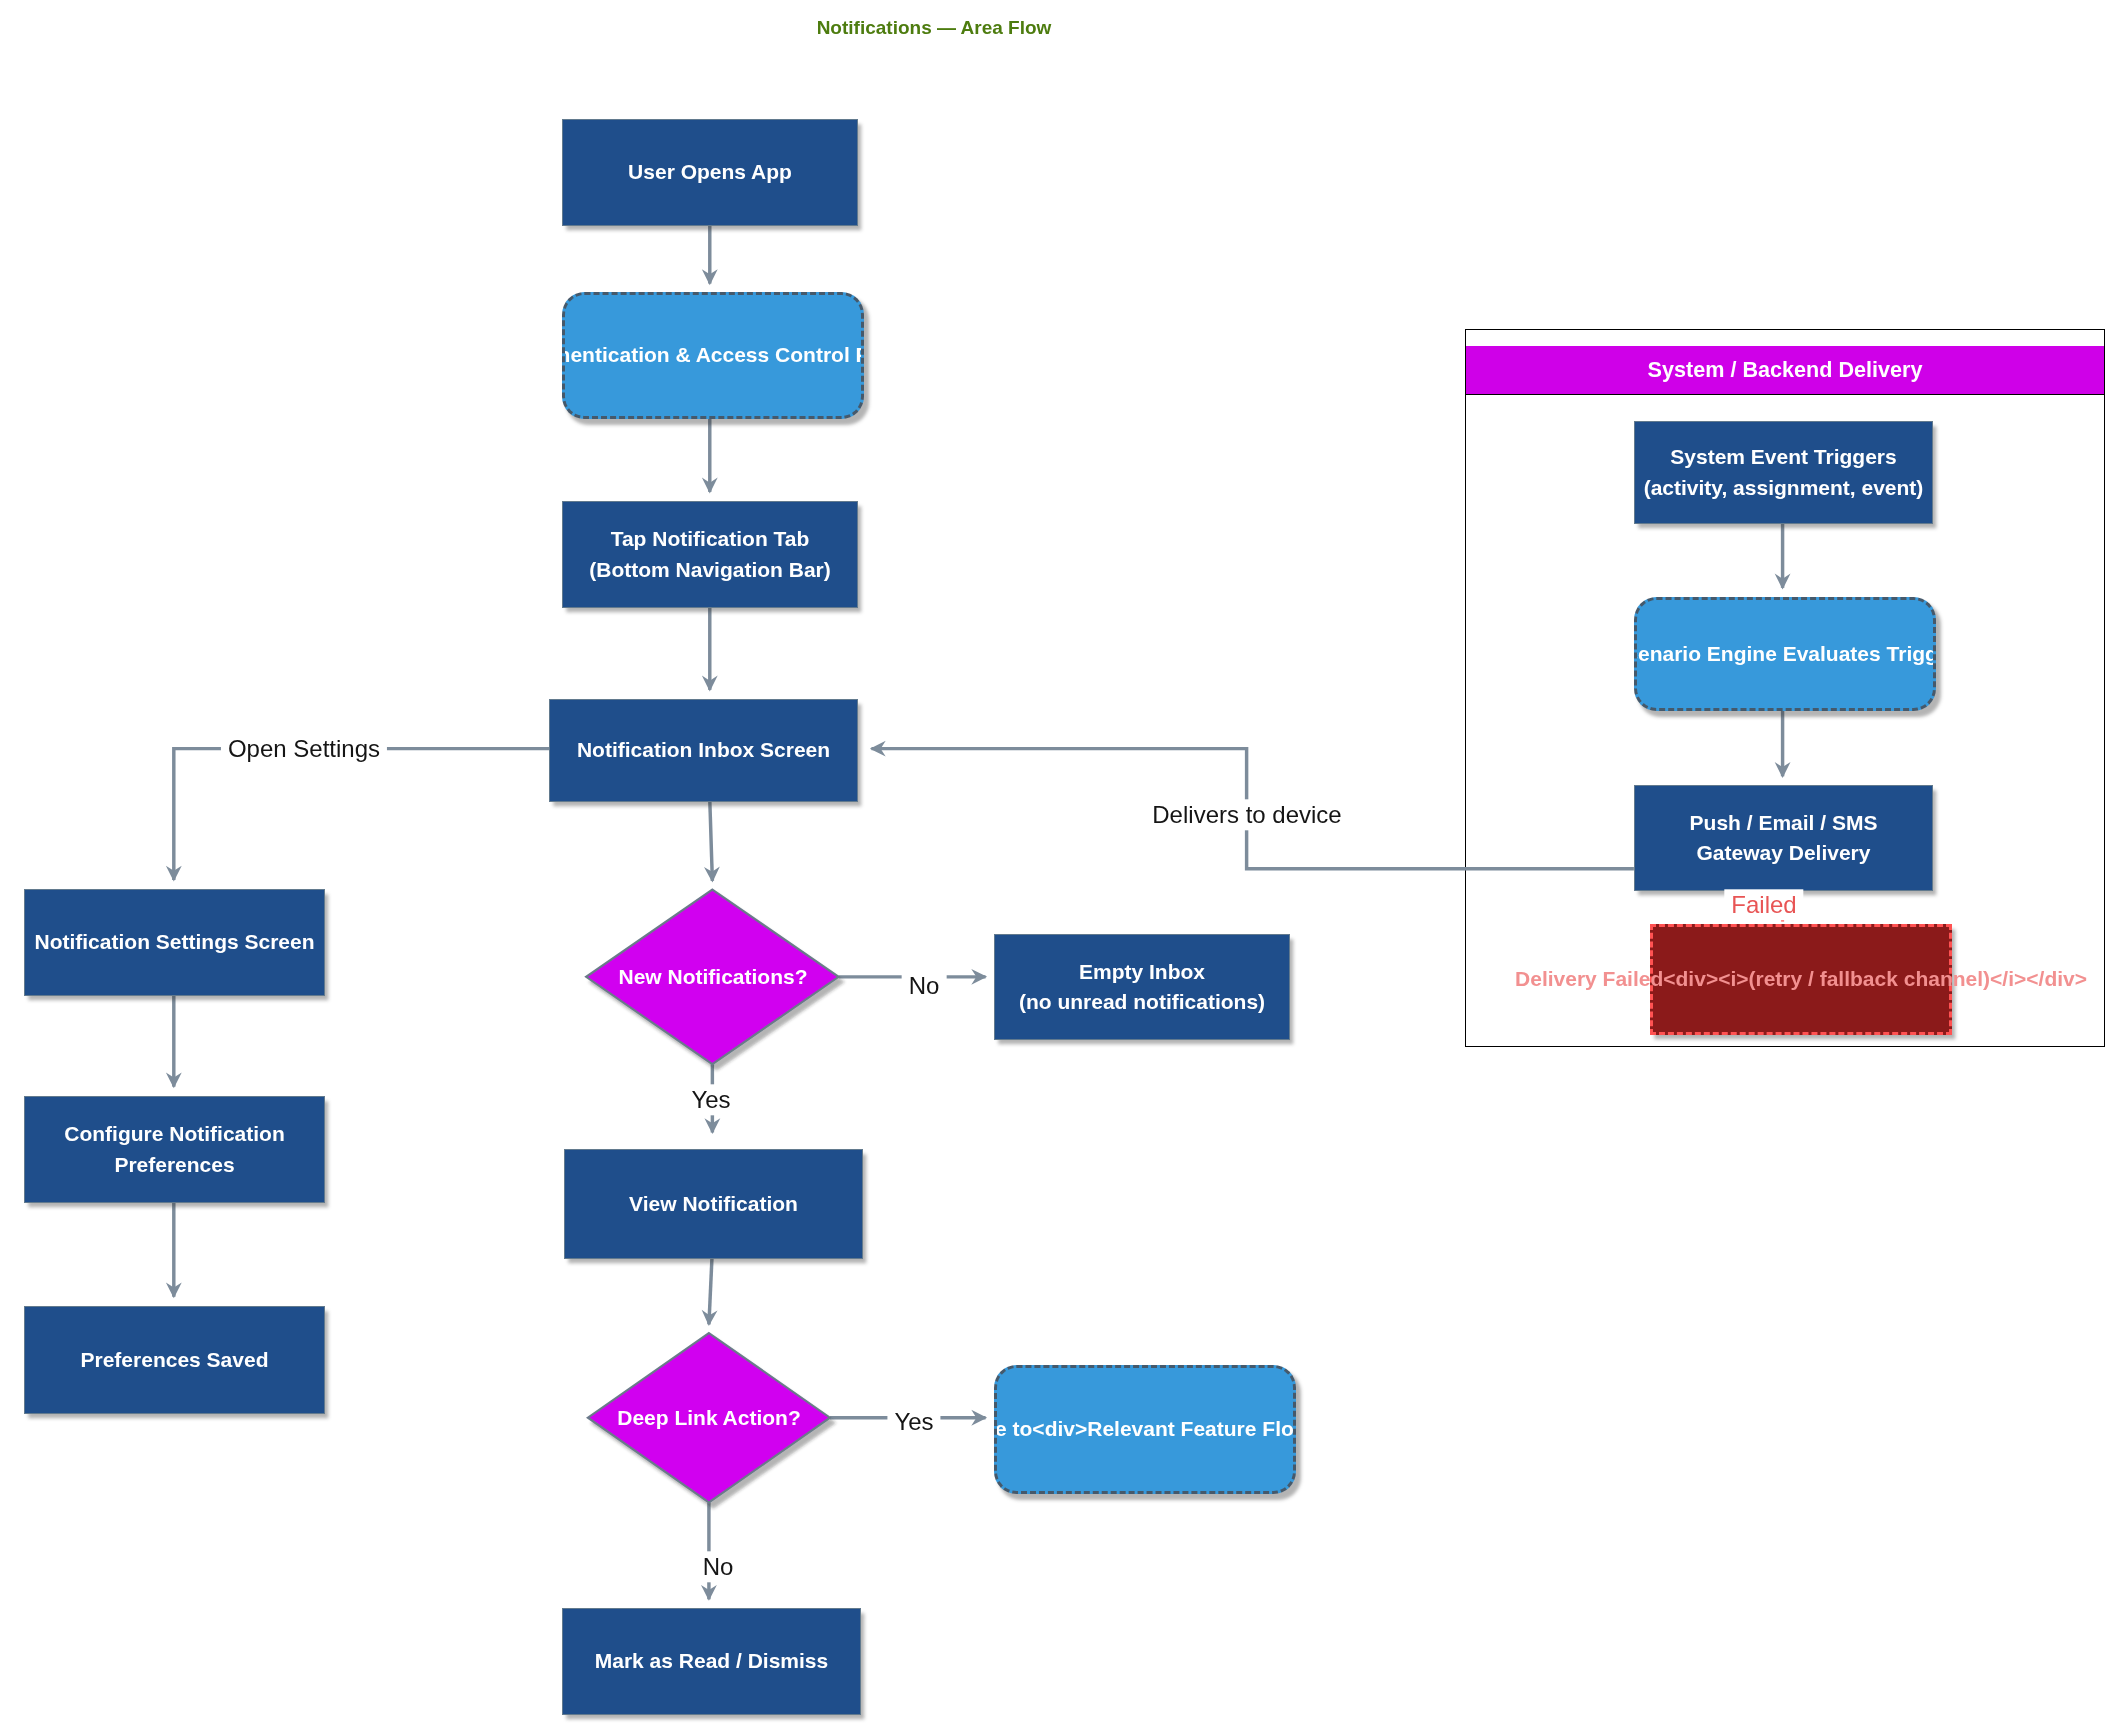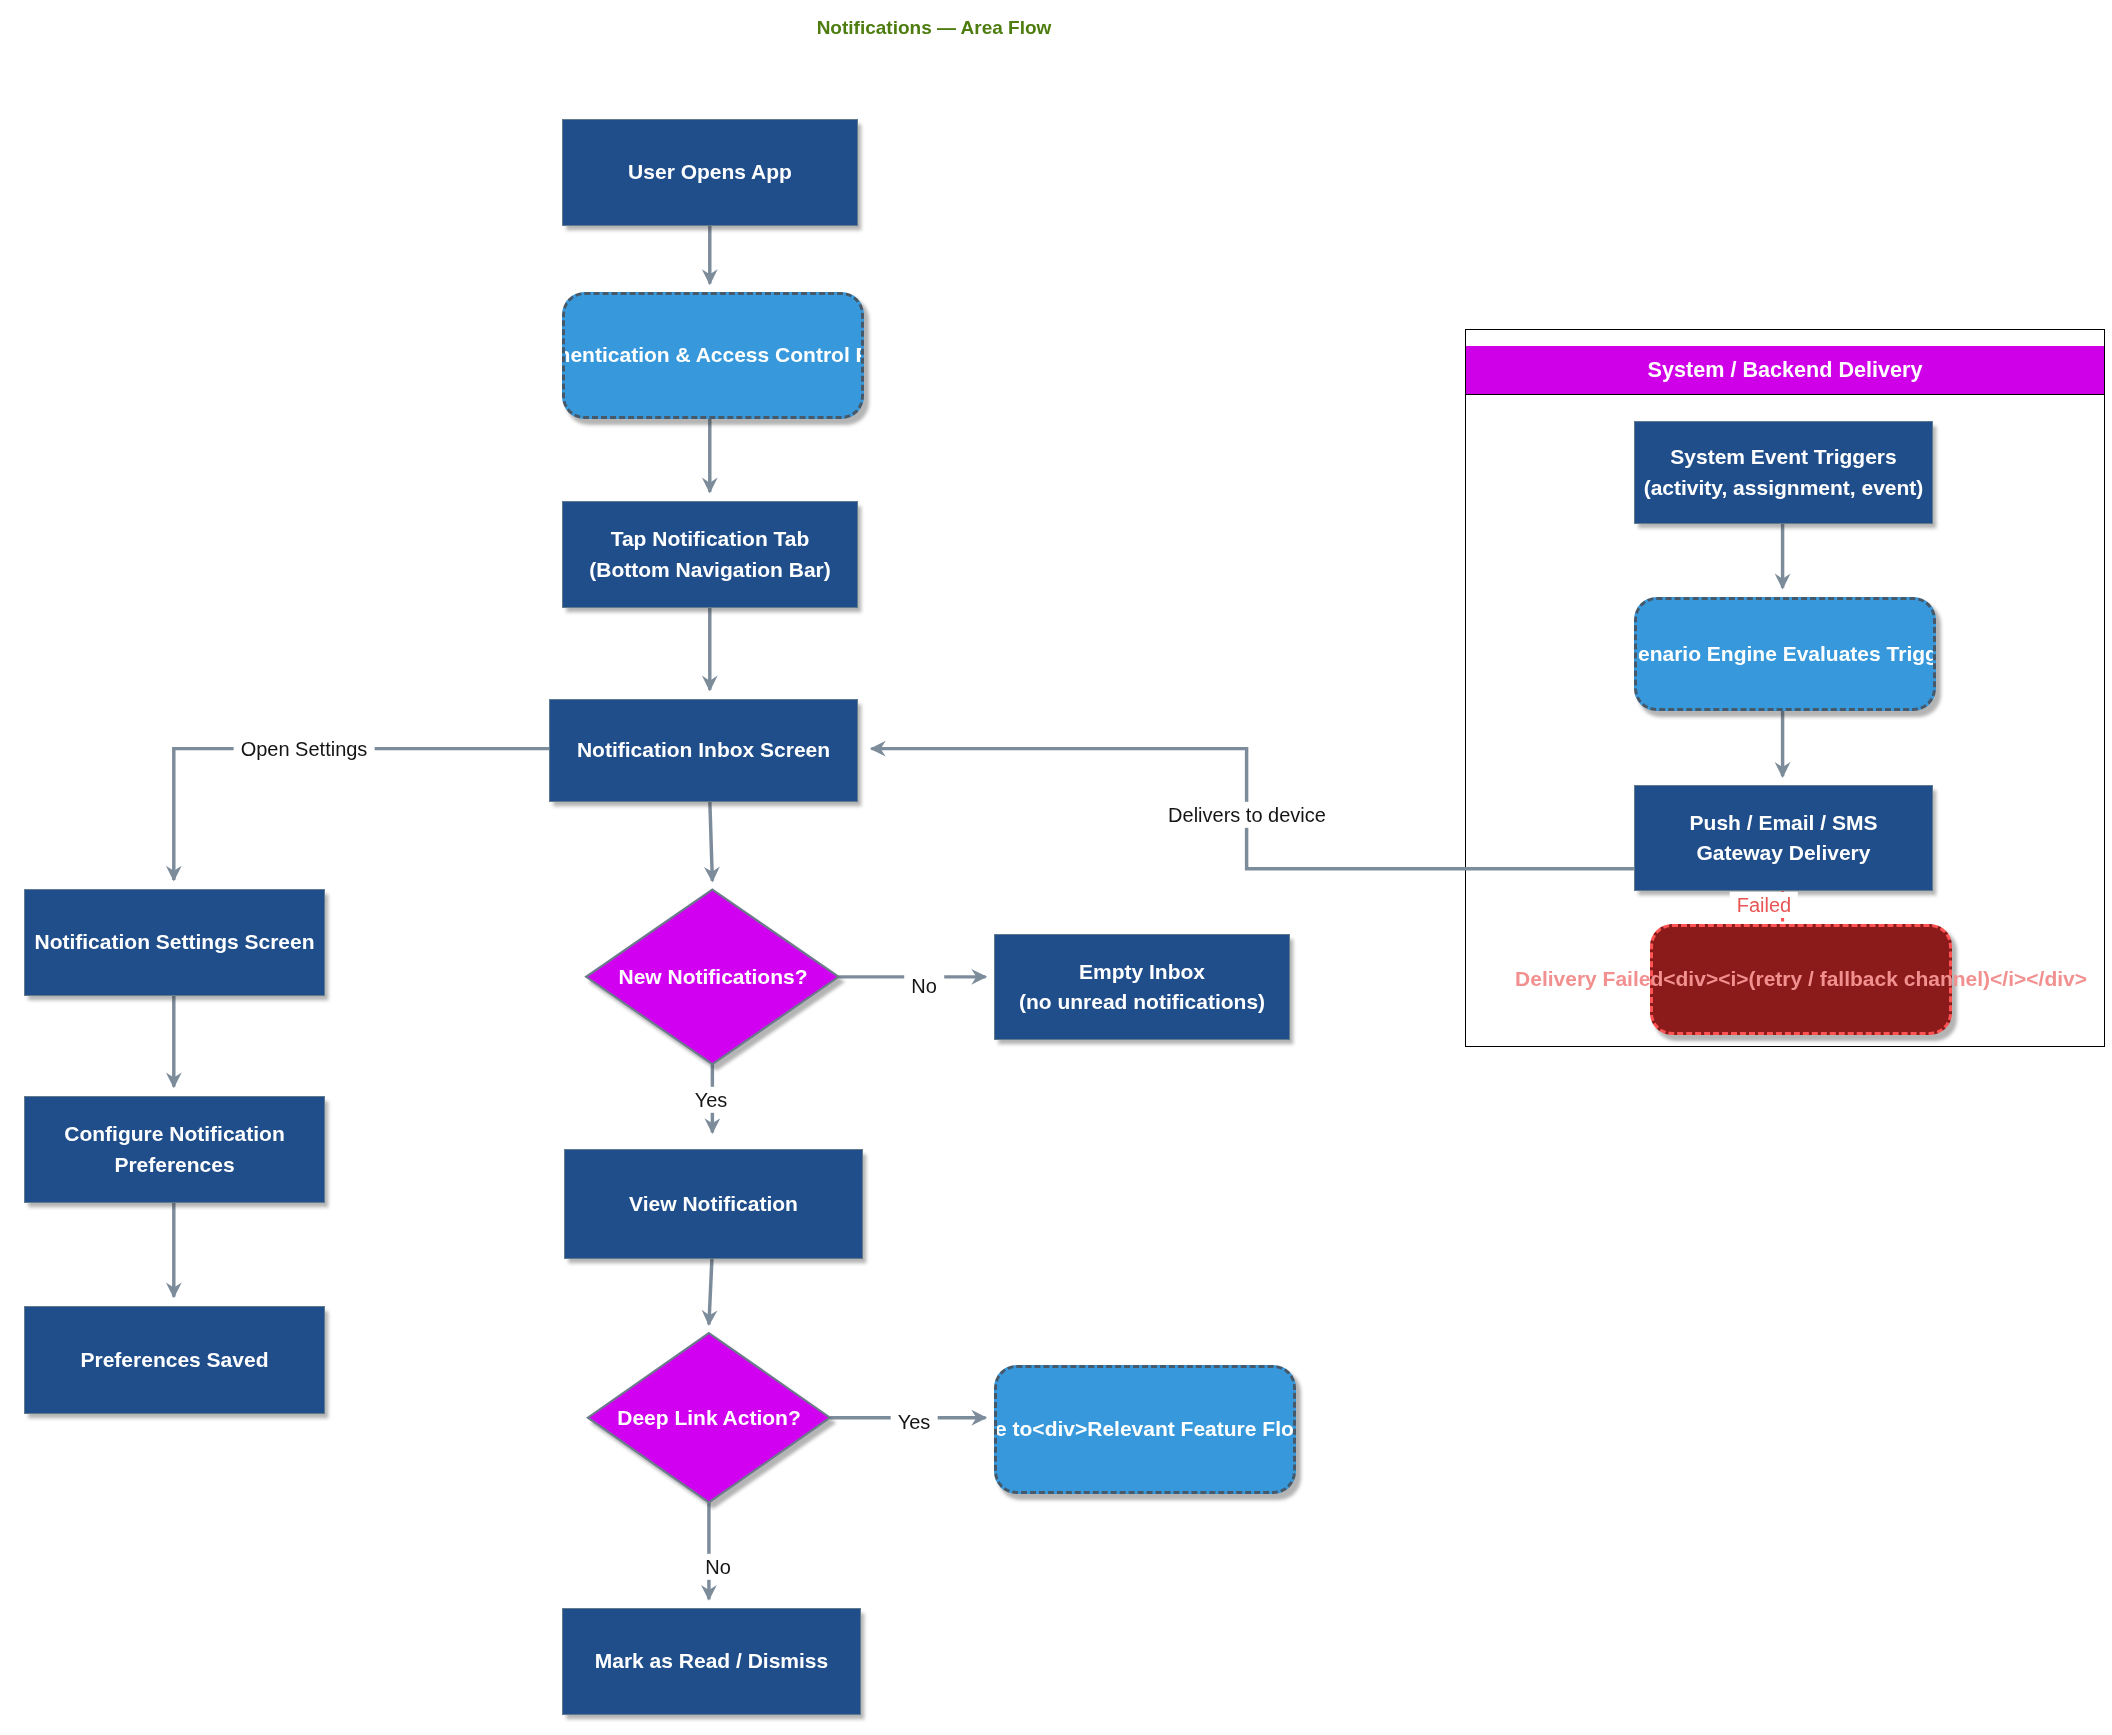--- a/index.html
+++ b/index.html
@@ -19,21 +19,21 @@
     box-shadow:4.3px 5.2px 3.5px rgba(40,40,40,0.35);overflow:hidden;}
   .subflow .lbl{white-space:nowrap;}
   .error-node{background:#8b1a1a;border:3.5px dashed #ff5252;box-shadow:4.3px 5.2px 3.5px rgba(40,40,40,0.35);overflow:visible;}
   .error-node .lbl{white-space:nowrap;color:#f29090;}
   .italic{}
 
   .diamond-label{position:absolute;transform:translate(-50%,-50%);color:#fff;font-weight:bold;
     font-size:21px;white-space:nowrap;z-index:4;}
 
   .edge-label{position:absolute;transform:translate(-50%,-50%);background:#ffffff;color:#151515;
-    font-size:20px;padding:1.7px 7px;white-space:nowrap;z-index:4;}
+    font-size:24px;padding:1.7px 7px;white-space:nowrap;z-index:4;}
   .edge-label.red{color:#e85555;}
 
   .container-box{position:absolute;left:1465px;top:329px;width:638px;height:716px;
     border:1.7px solid #000000;background:transparent;z-index:1;}
   .container-header{position:absolute;left:0;top:16px;right:0;height:48px;background:#cf00e8;
     border-bottom:1.7px solid #000;display:flex;align-items:center;justify-content:center;
     color:#fff;font-weight:bold;font-size:21.6px;}
 </style>
 </head>
 <body>
@@ -136,21 +136,21 @@
 
 <div class="node subflow" style="left:1634px;top:597px;width:296px;height:108px;">
   <span class="lbl">Scenario Engine Evaluates Trigger</span>
 </div>
 
 <div class="node process" style="left:1634px;top:785px;width:297px;height:104px;">
   <span class="lbl">Push / Email / SMS</span>
   <span class="lbl">Gateway Delivery</span>
 </div>
 
-<div class="node error-node" style="left:1650px;top:924px;width:296px;height:105px;border-radius:22px;">
+<div class="node error-node" style="left:1650px;top:924px;width:296px;height:105px;">
   <span class="lbl">Delivery Failed&lt;div&gt;&lt;i&gt;(retry / fallback channel)&lt;/i&gt;&lt;/div&gt;</span>
 </div>
 
 <div class="edge-label" style="left:304px;top:749px;">Open Settings</div>
 <div class="edge-label" style="left:924px;top:986px;">No</div>
 <div class="edge-label" style="left:711px;top:1100px;">Yes</div>
 <div class="edge-label" style="left:914px;top:1422px;">Yes</div>
 <div class="edge-label" style="left:718px;top:1567px;">No</div>
 <div class="edge-label" style="left:1247px;top:815px;">Delivers to device</div>
 <div class="edge-label red" style="left:1764px;top:905px;">Failed</div>

